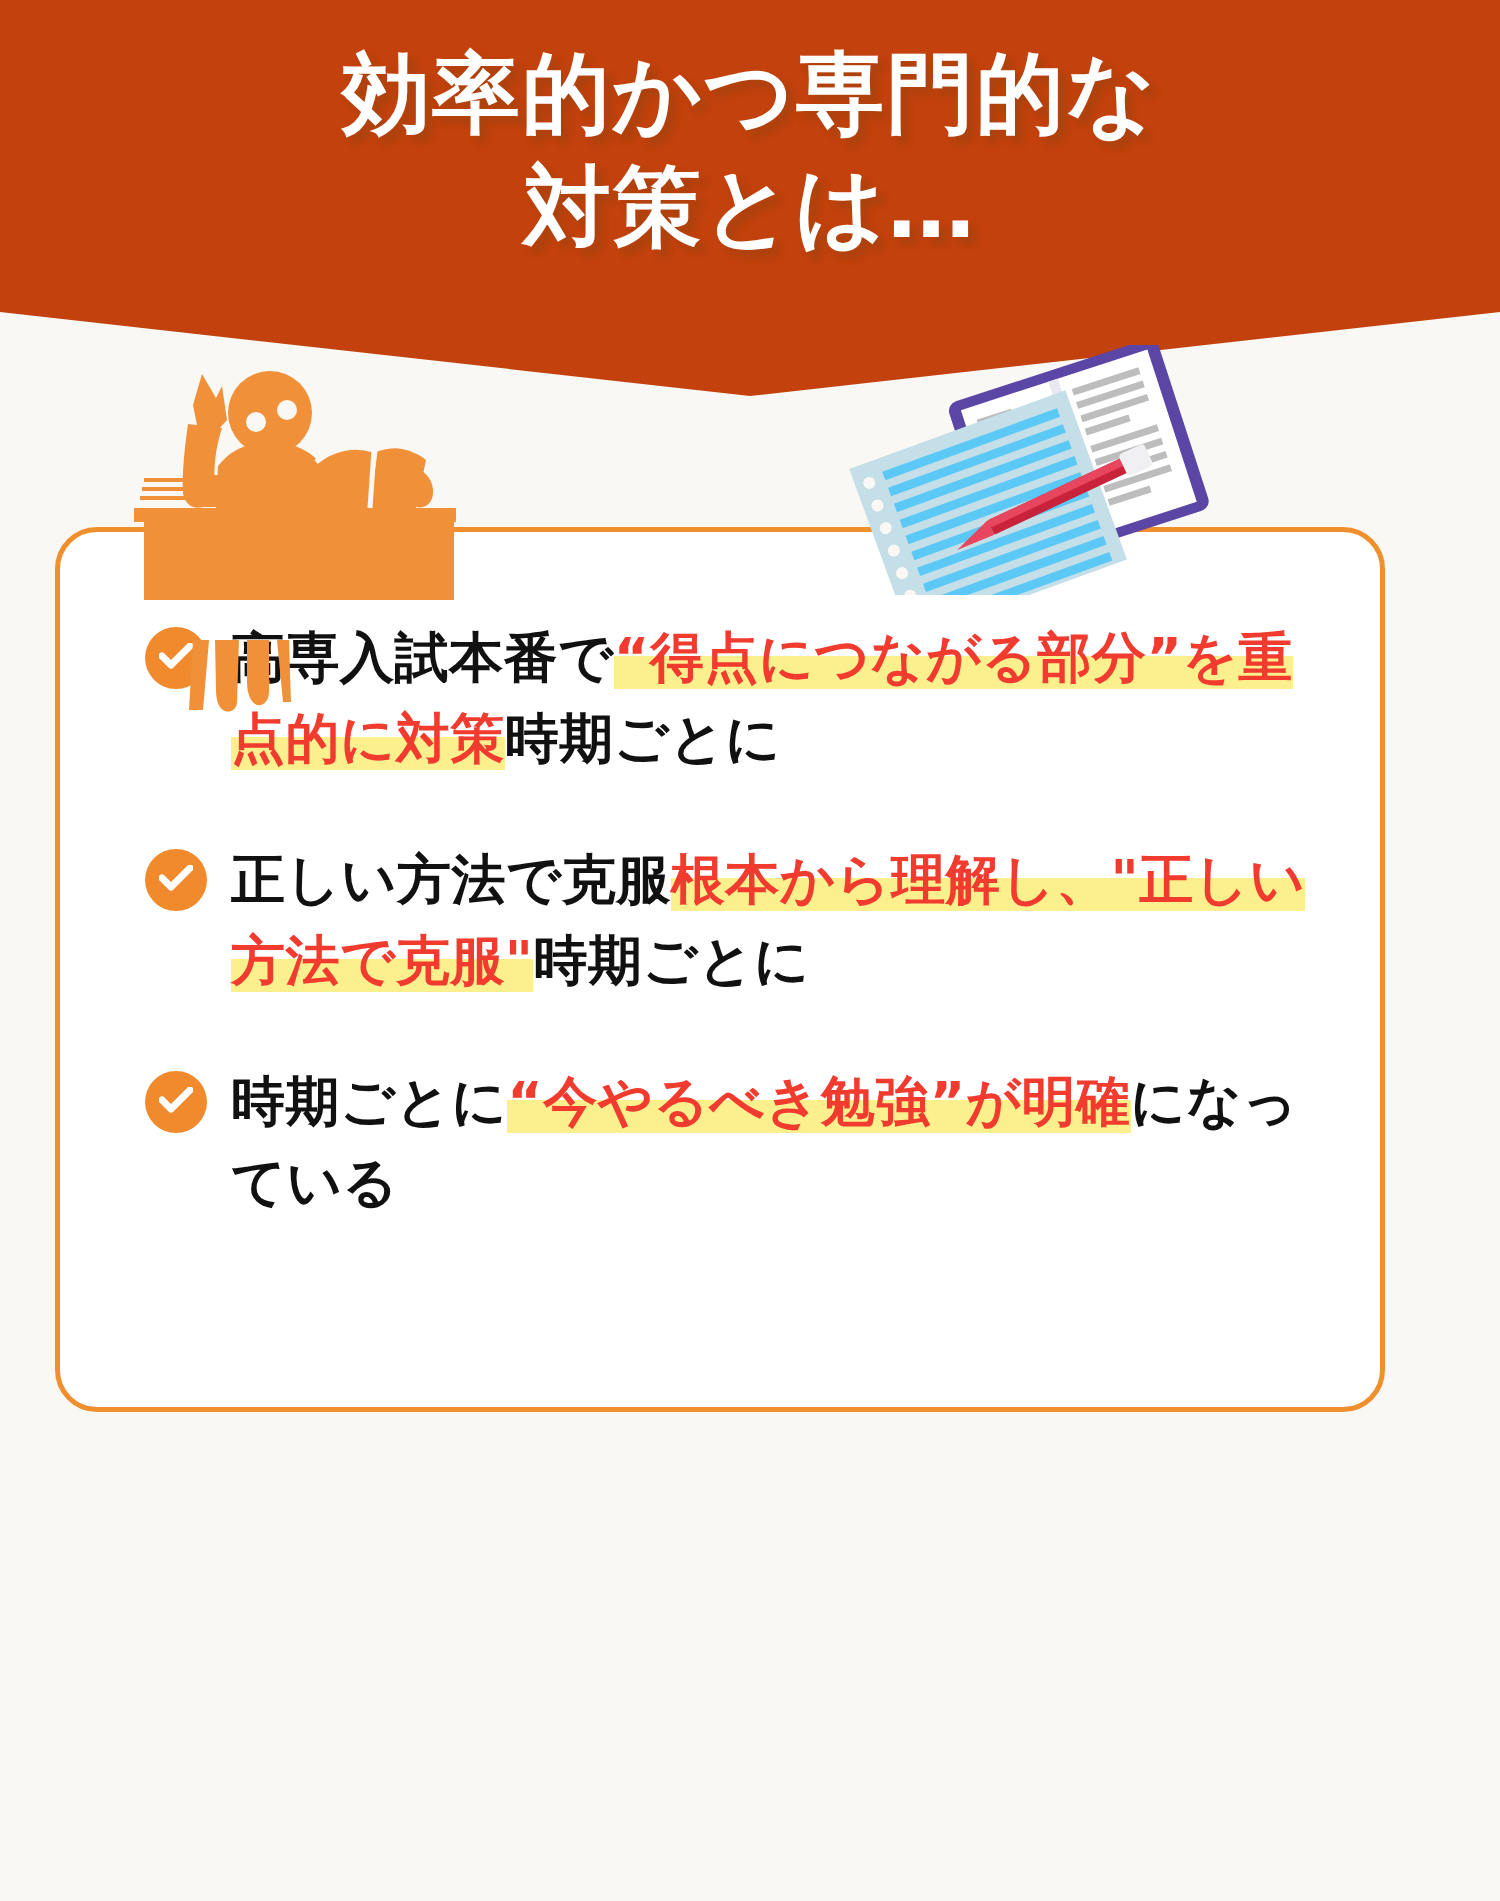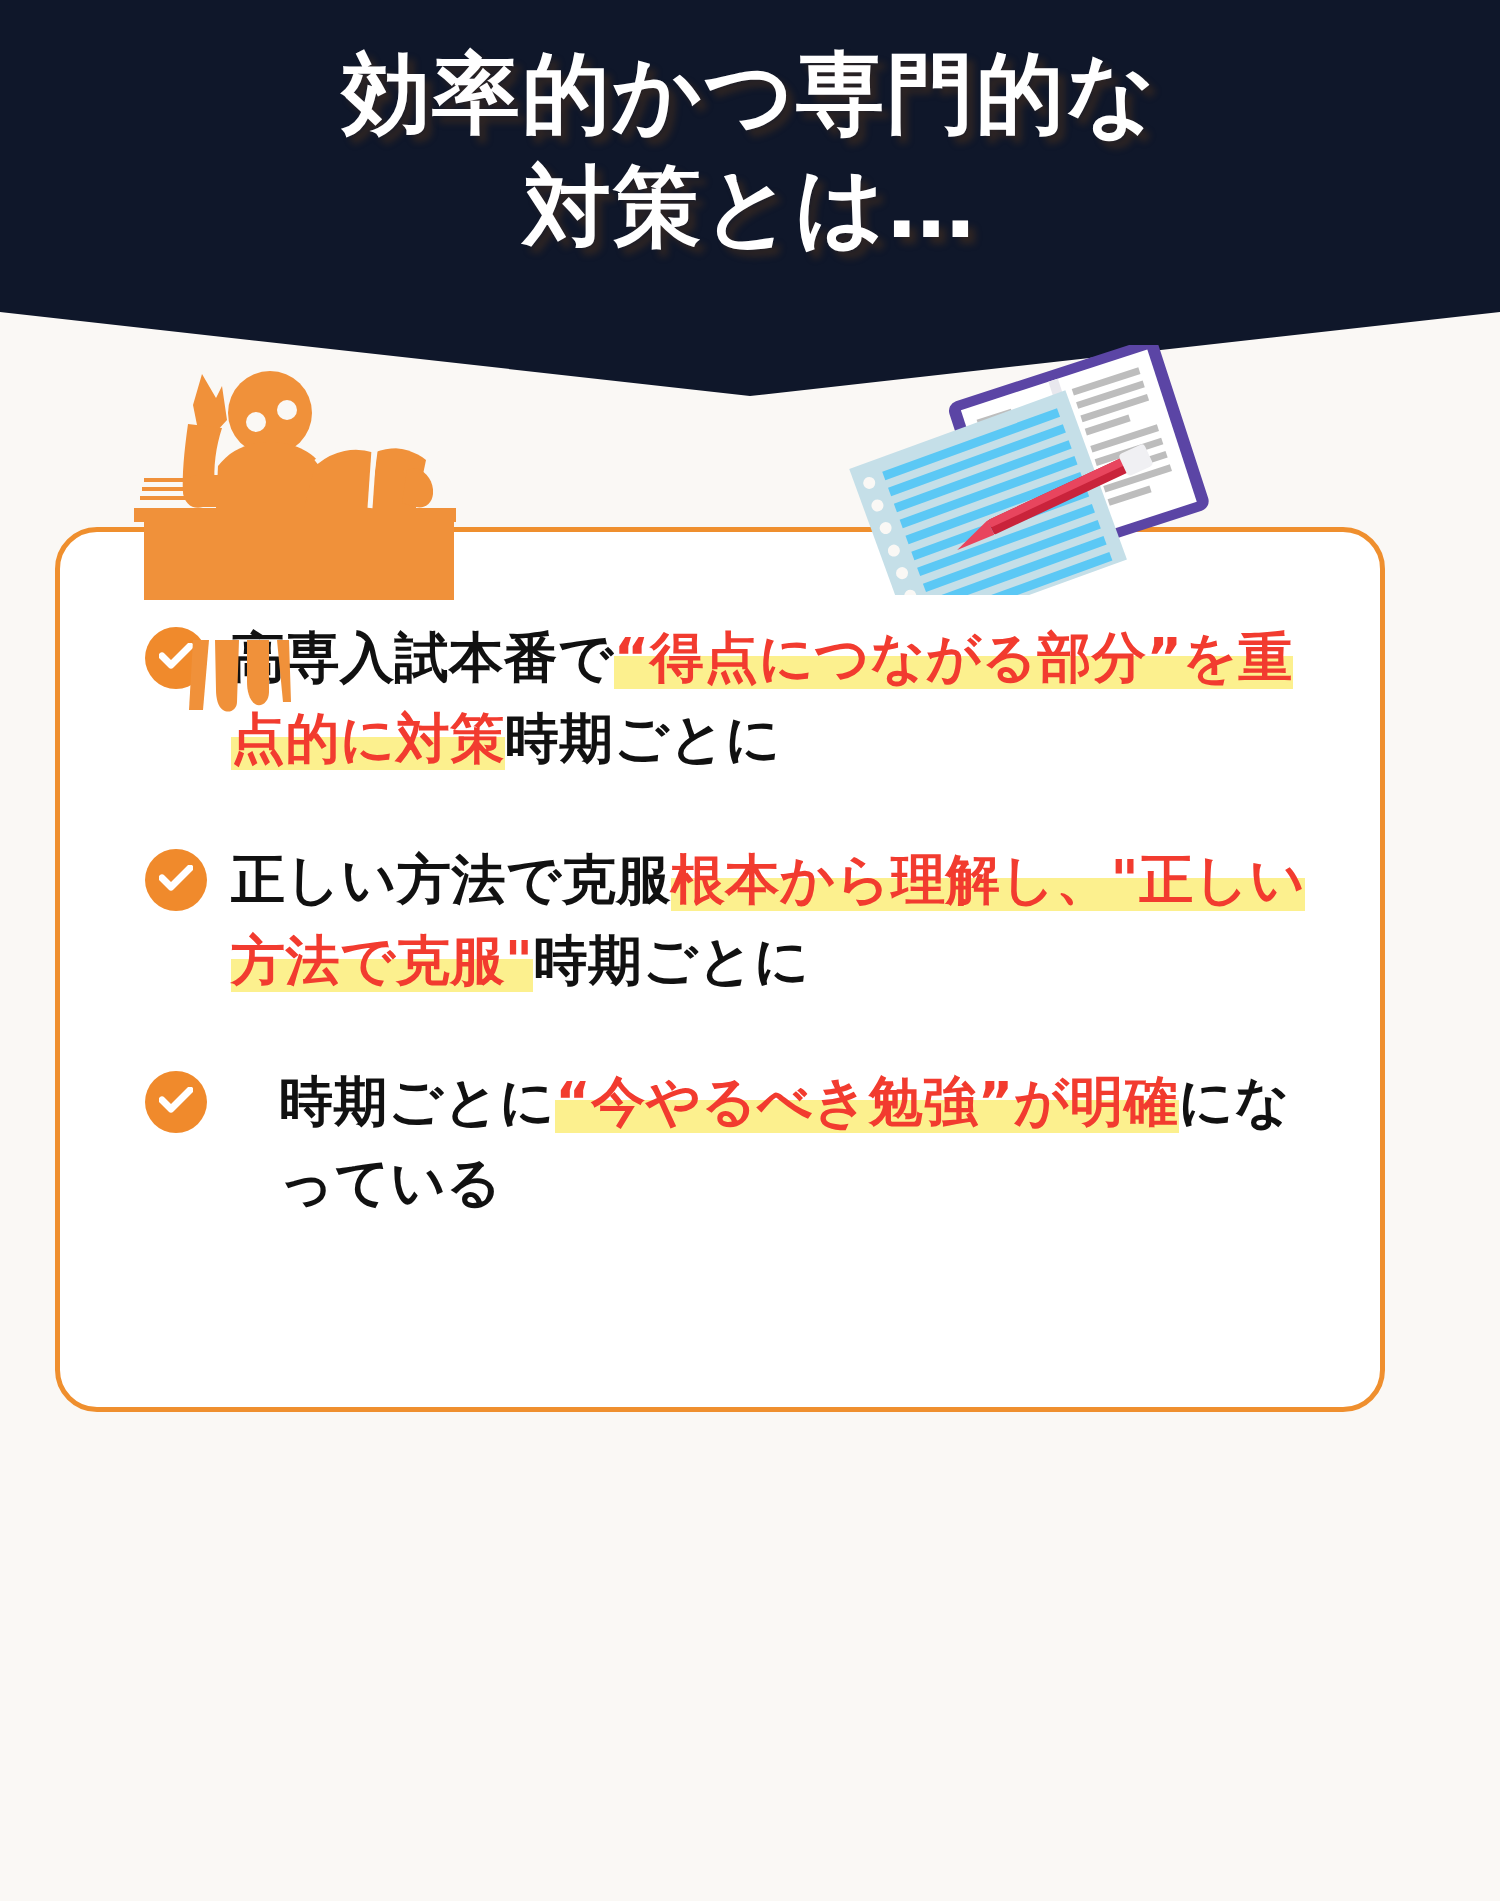--- a/index.html
+++ b/index.html
@@ -15,21 +15,21 @@
     position: relative;
   }
 
   
   .header {
     position: absolute;
     left: 0;
     top: 0;
     width: 1500px;
     height: 400px;
-    background: #0f172a;
+    background: #c2410c;
     clip-path: polygon(0 0, 1500px 0, 1500px 312px, 750px 396px, 0 312px);
     z-index: 2;
   }
   .header-title {
     position: absolute;
     left: 0;
     top: 38px;
     width: 1500px;
     text-align: center;
     color: #FFFFFF;
@@ -78,21 +78,21 @@
     left: 85px;
     top: 85px;
     right: 60px;
   }
 
   .check-item {
     display: flex;
     align-items: flex-start;
     margin-bottom: 60px;
   }
-  .check-item:last-child { margin-bottom: 0; gap: 48px; }
+  .check-item:last-child { margin-bottom: 0; }
 
   .check-badge {
     flex: 0 0 auto;
     width: 62px;
     height: 62px;
     border-radius: 50%;
     background: #F08A2C;
     margin-right: 24px;
     margin-top: 10px;
     position: relative;

